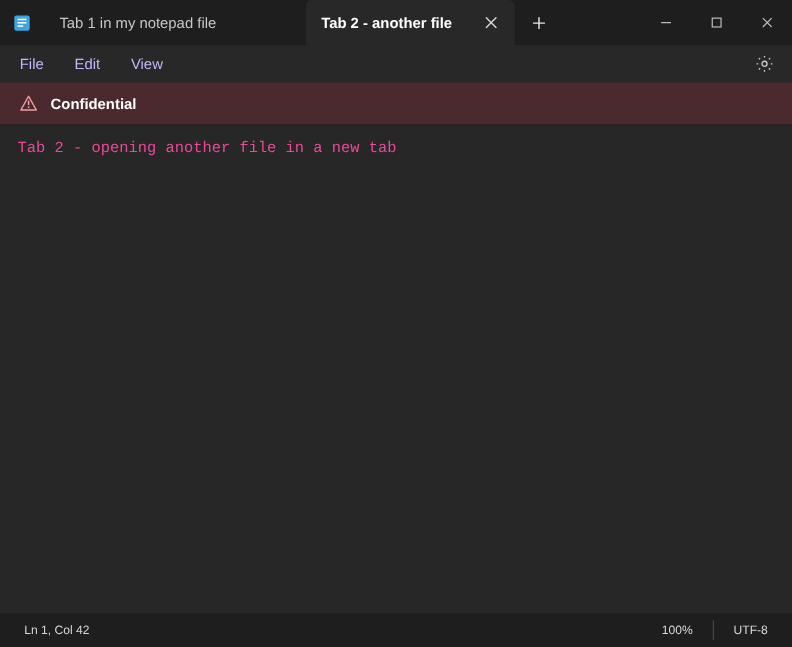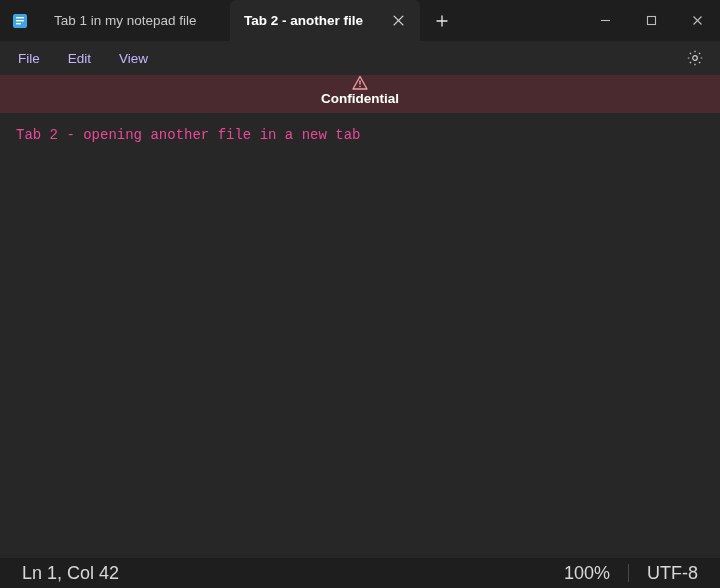--- a/index.html
+++ b/index.html
@@ -22,20 +22,21 @@
   .app-icon {
     width: 40px;
     display: flex;
     align-items: center;
     justify-content: center;
   }
   .app-icon svg { display: block; }
   .tabs {
     display: flex;
     align-items: stretch;
+    gap: 48px;
   }
   .tab {
     display: flex;
     align-items: center;
     padding: 0 14px;
     min-width: 190px;
     color: #c8c8c8;
     font-size: 13.5px;
     cursor: pointer;
     position: relative;
@@ -98,21 +99,21 @@
     cursor: pointer;
     color: #cfcfcf;
   }
   
   .banner {
     height: 38px;
     background: #4a2a2f;
     display: flex;
     align-items: center;
     padding: 0 18px;
-    flex-direction: column;
+    gap: 12px;
   }
   .banner .warn-icon { color: #f39fa7; display: flex; }
   .banner .title { font-weight: 700; color: #ffffff; font-size: 13.5px; }
   .banner .msg { color: #e9d6d8; font-size: 13.5px; }
   
   .editor {
     flex: 1;
     background: #272727;
     padding: 14px 16px;
     font-family: Consolas, "Courier New", monospace;
@@ -121,21 +122,21 @@
     white-space: pre;
     overflow: auto;
   }
   
   .statusbar {
     height: 30px;
     background: #1e1e1e;
     display: flex;
     align-items: center;
     color: #d8d8d8;
-    font-size: 18px;
+    font-size: 11px;
     padding: 0 4px;
   }
   .status-seg {
     padding: 0 18px;
     height: 18px;
     display: flex;
     align-items: center;
   }
   .status-seg.sep {
     border-left: 1px solid #4a4a4a;

